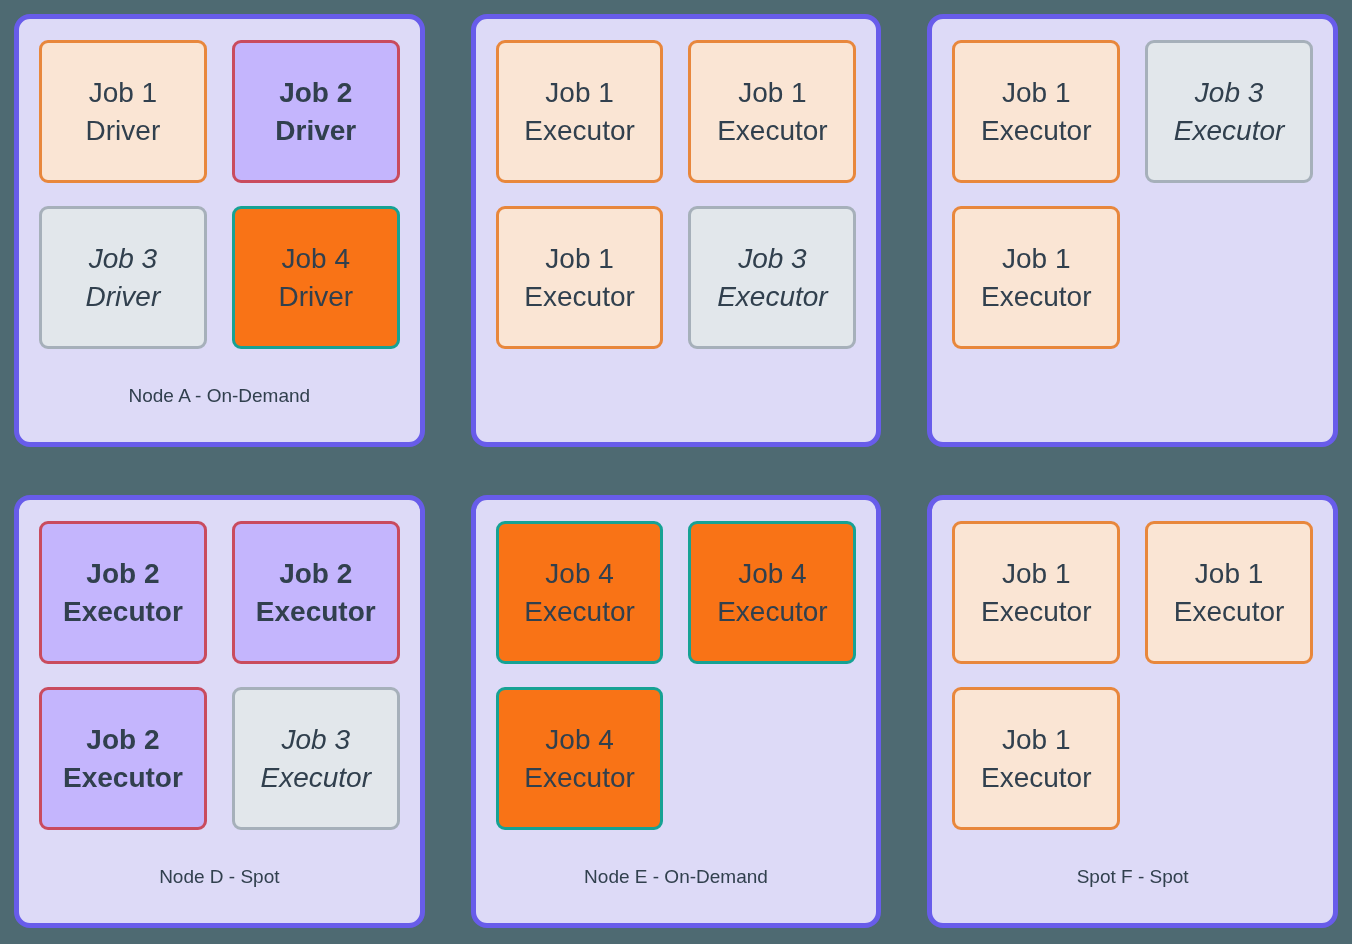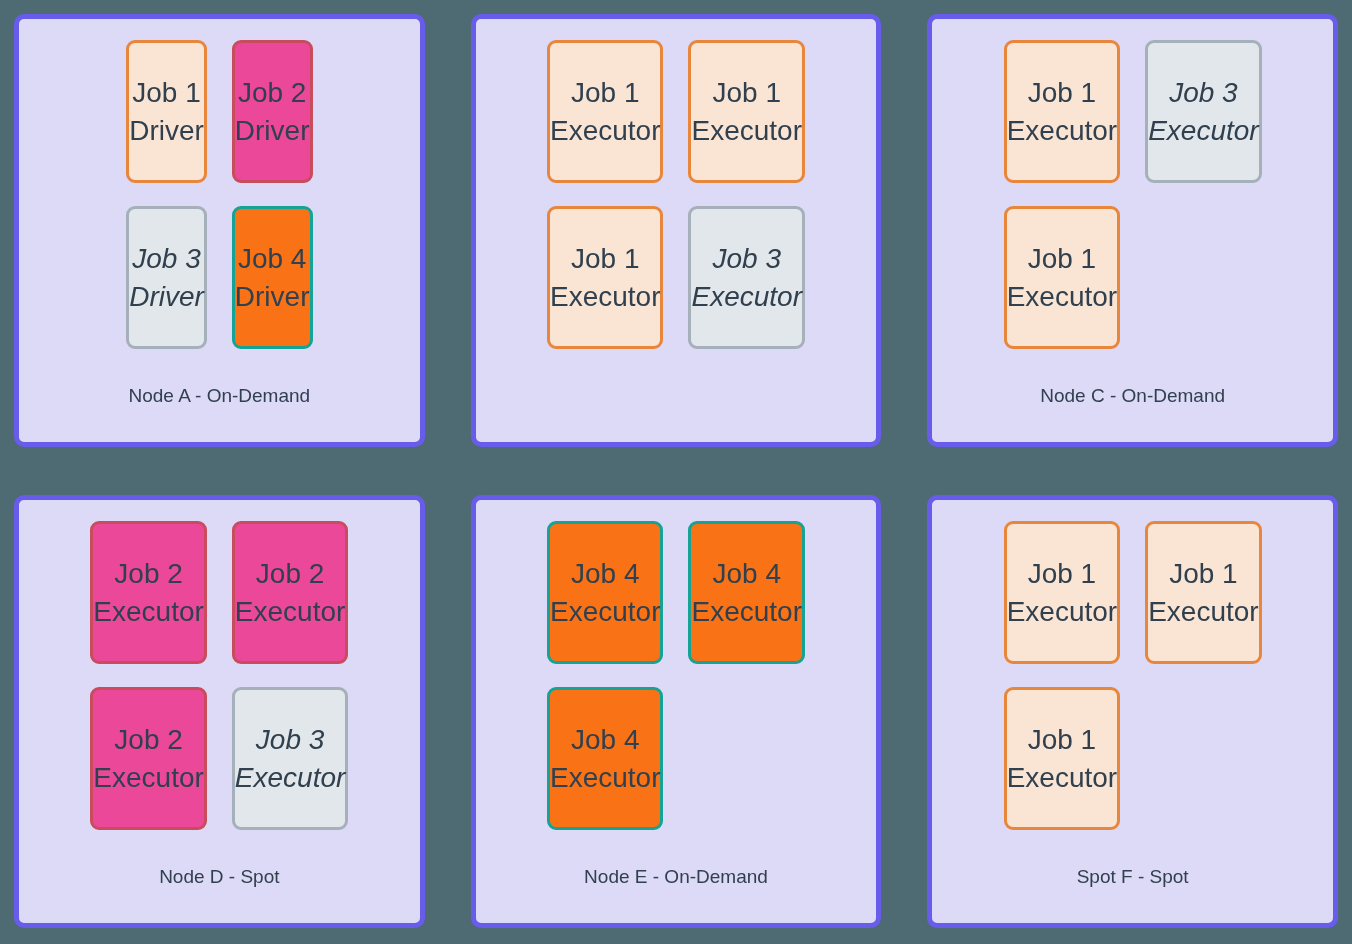--- a/index.html
+++ b/index.html
@@ -13,47 +13,46 @@
     background: #4E6A72;
     display: grid;
     grid-template-columns: repeat(3, 1fr);
     grid-template-rows: 1fr 1fr;
     gap: 48px 46px;
     padding: 14px 14px 16px 14px;
   }
   .node {
     background: #DDDAF7;
     border: 5px solid #685CEA;
-    border-radius: 10px;
+    border-radius: 16px;
     display: flex;
     flex-direction: column;
     padding: 21px 20px 0 20px;
     min-width: 0;
-    align-items: center;
   }
   .jobs {
     display: grid;
     grid-template-columns: 1fr 1fr;
     gap: 23px 25px;
   }
   .job {
     height: 143px;
     border: 3px solid #999;
     border-radius: 9px;
     display: flex;
     flex-direction: column;
     align-items: center;
     justify-content: center;
     font-size: 28px;
     line-height: 38px;
     color: #31404E;
     text-align: center;
   }
   .job[data-type="job1"] { background: #FAE5D4; border-color: #E8873C; }
-  .job[data-type="job2"] { background: #ec4899; border-color: #C94B5E; }
+  .job[data-type="job2"] { background: #c4b5fd; border-color: #C94B5E; font-weight: bold; }
   .job[data-type="job3"] { background: #E2E7EB; border-color: #A6B0BA; font-style: italic; }
   .job[data-type="job4"] { background: #f97316; border-color: #16A294; }
   .node-label {
     flex: 1;
     display: flex;
     align-items: center;
     justify-content: center;
     font-size: 19px;
     color: #31404E;
   }
@@ -114,21 +113,20 @@
       </div>
       <div class="job" data-type="job3">
         <span>Job 3</span>
         <span>Executor</span>
       </div>
       <div class="job" data-type="job1">
         <span>Job 1</span>
         <span>Executor</span>
       </div>
     </div>
-    <div class="node-label">Node C - On-Demand</div>
   </div>
 
   <div class="node">
     <div class="jobs">
       <div class="job" data-type="job2">
         <span>Job 2</span>
         <span>Executor</span>
       </div>
       <div class="job" data-type="job2">
         <span>Job 2</span>

